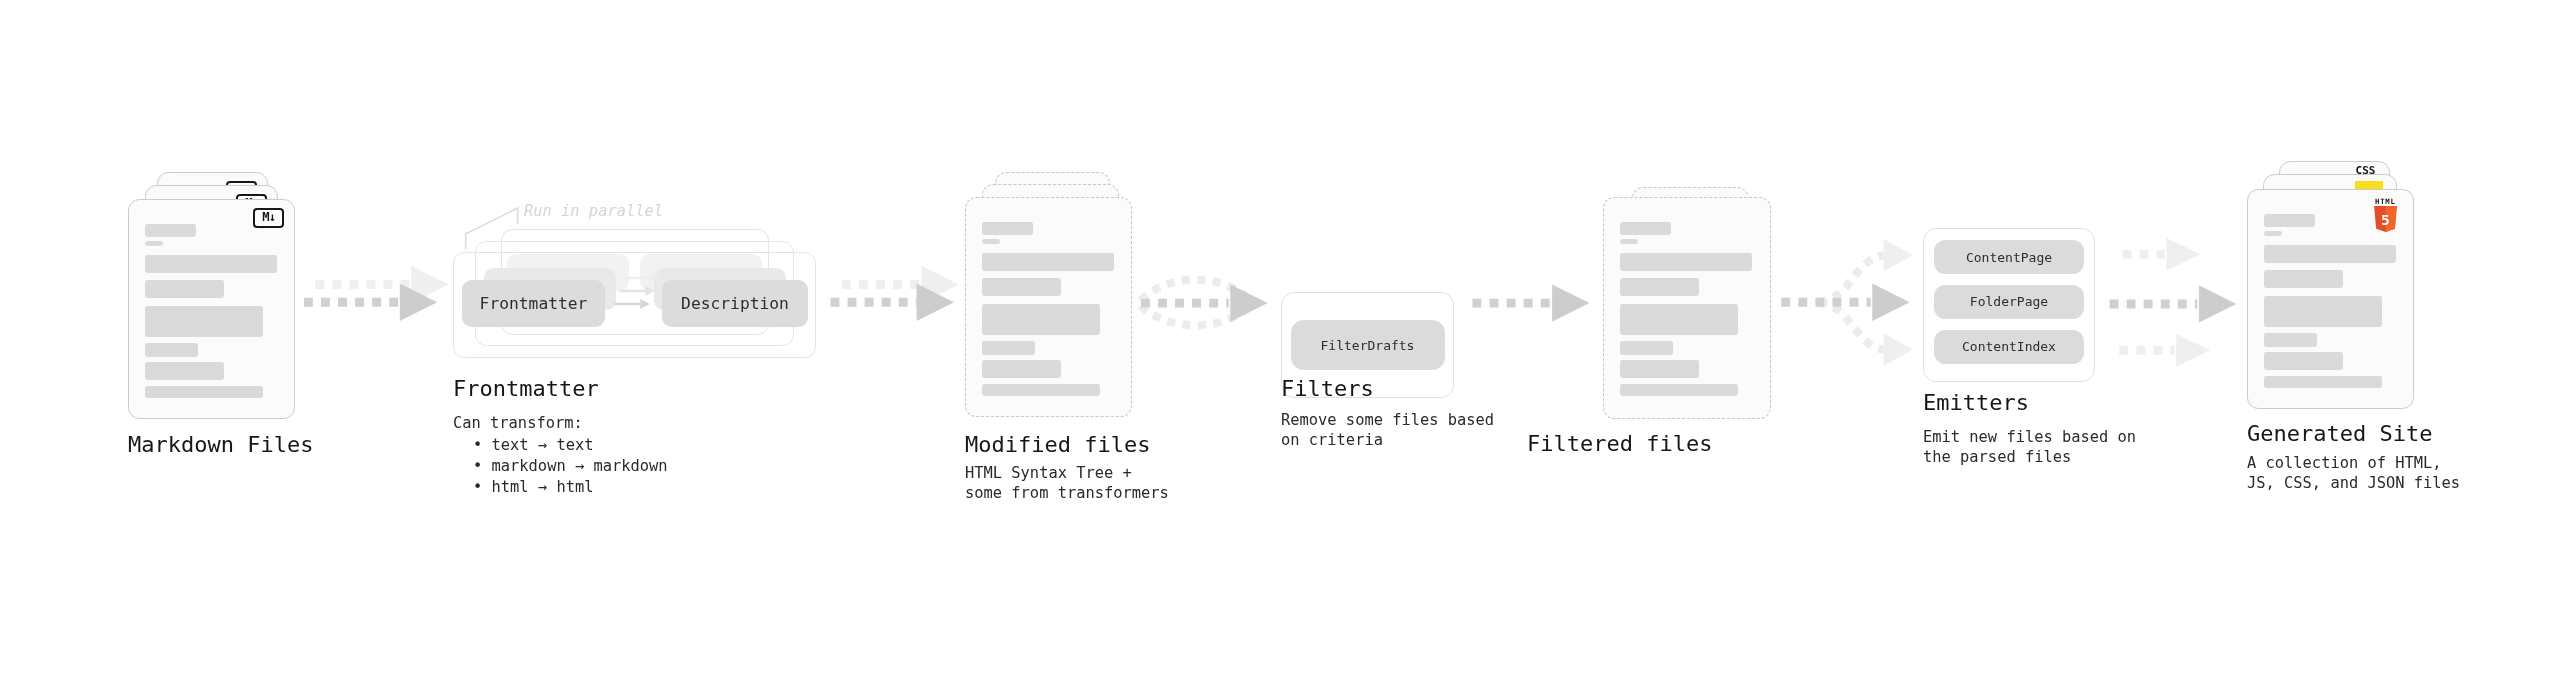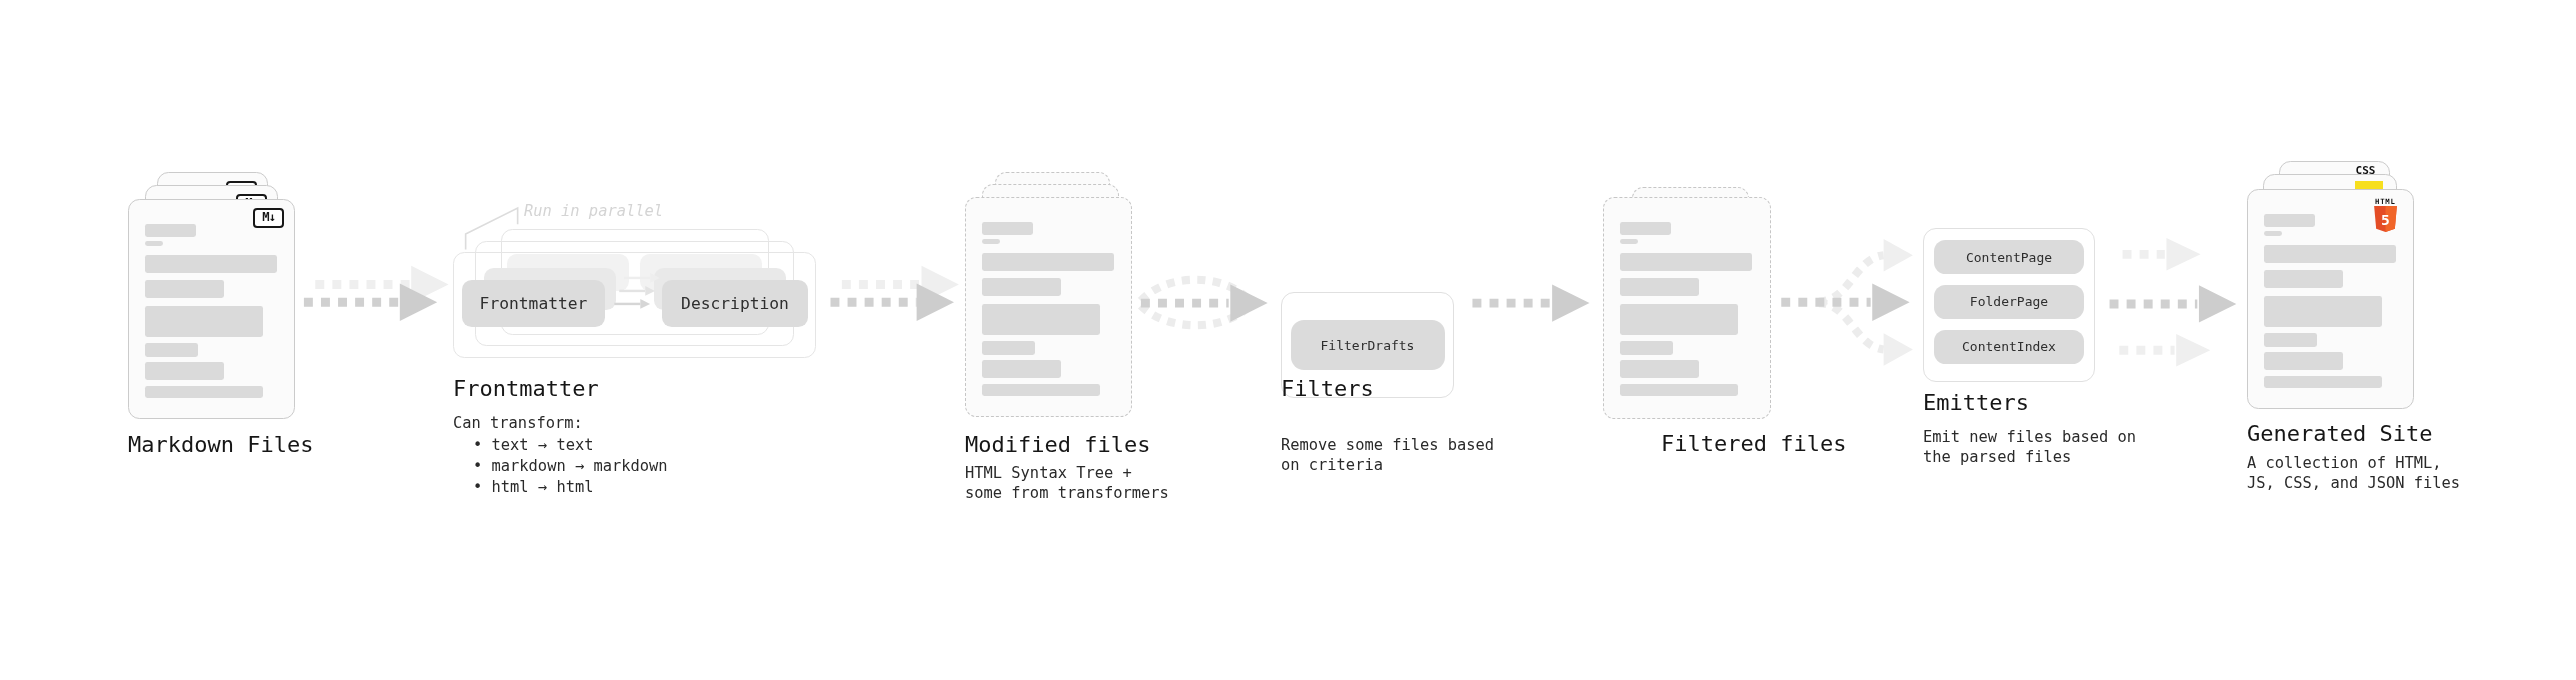--- a/index.html
+++ b/index.html
@@ -121,39 +121,39 @@
     <div class="stage-title" style="left:965px;top:432px;">Modified files</div>
     <div class="caption" style="left:965px;top:463px;">HTML Syntax Tree +
 some from transformers</div>
   </div>
 
   <div>
     <div class="chip-box filters-box" style="left:1281px;top:254px;width:173px;height:106px;">
       <div class="chip">FilterDrafts</div>
     </div>
     <div class="stage-title" style="left:1281px;top:376px;">Filters</div>
-    <div class="caption" style="left:1281px;top:410px;margin-top:25px;">Remove some files based
+    <div class="caption" style="left:1281px;top:410px;">Remove some files based
 on criteria</div>
   </div>
 
   <div>
     <div class="file-card dashed" style="left:1632px;top:187px;width:117px;height:220px;"></div>
     <div class="file-card dashed" style="left:1603px;top:197px;width:168px;height:222px;">
       <div class="bars">
           <span class="bar" style="width: 51px; height: 12.2px; margin-top: 0px;"></span>
           <span class="bar" style="width: 18px; height: 5.7px; margin-top: 4.1px;"></span>
           <span class="bar" style="width: 132px; height: 18px; margin-top: 9px;"></span>
           <span class="bar" style="width: 79px; height: 18px; margin-top: 6.5px;"></span>
           <span class="bar" style="width: 118px; height: 31px; margin-top: 8.1px;"></span>
           <span class="bar" style="width: 53px; height: 14px; margin-top: 5.7px;"></span>
           <span class="bar" style="width: 79px; height: 18px; margin-top: 4.9px;"></span>
           <span class="bar" style="width: 118px; height: 12.2px; margin-top: 6.5px;"></span>
         </div>
     </div>
-    <div class="stage-title" style="left:1661px;top:431px;">Filtered files</div>
+    <div class="stage-title" style="left:1527px;top:431px;">Filtered files</div>
   </div>
 
   <div>
     <div class="chip-box emitters-box" style="left:1923px;top:228px;width:172px;height:154px;">
         <div class="chip">ContentPage</div>
         <div class="chip">FolderPage</div>
         <div class="chip">ContentIndex</div>
       </div>
     <div class="stage-title" style="left:1923px;top:390px;">Emitters</div>
     <div class="caption" style="left:1923px;top:427px;">Emit new files based on

